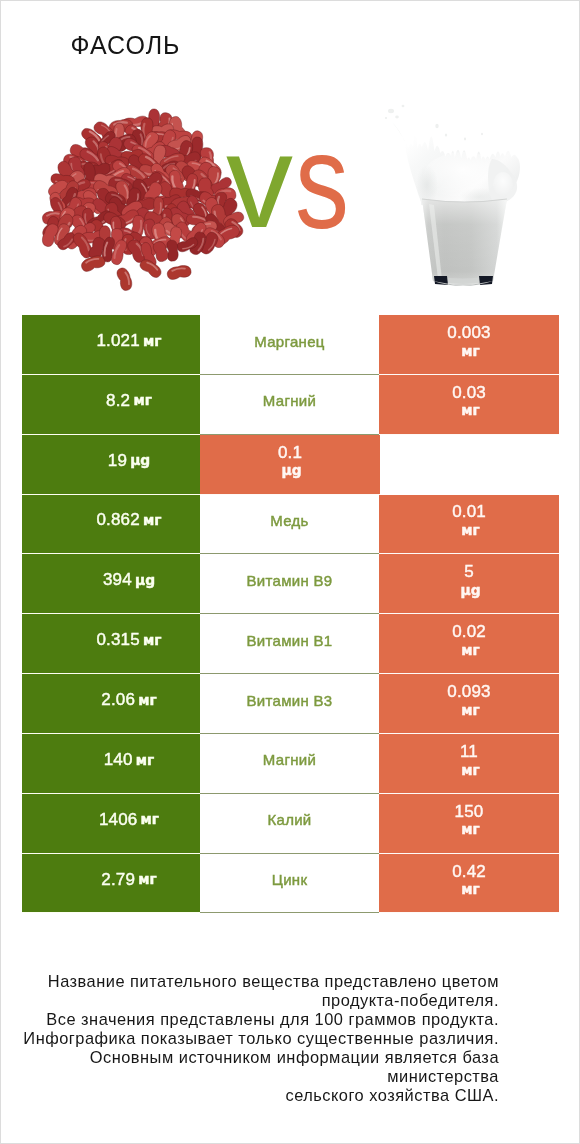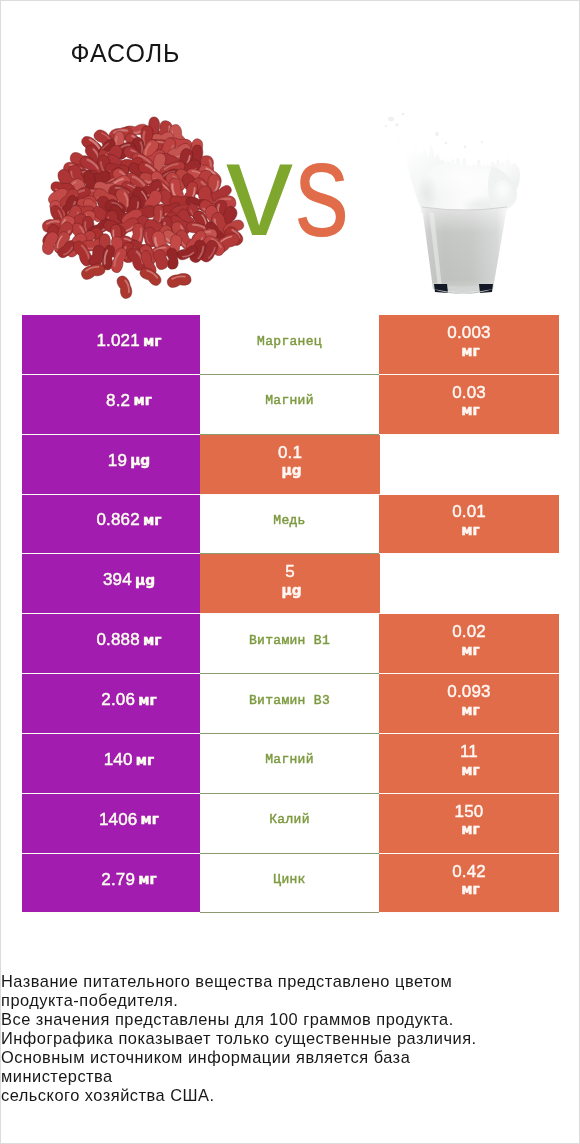--- a/index.html
+++ b/index.html
@@ -1,45 +1,45 @@
 <!DOCTYPE html>
 <html><head>
 <meta charset="utf-8">
 <style>
   html,body{margin:0;padding:0;background:#ffffff;}
   body{width:580px;height:1144px;font-family:"Liberation Sans",sans-serif;}
   .page{position:relative;width:578px;height:1142px;border:1px solid #dcdcdc;background:#fff;overflow:hidden;}
 
-  .hero{position:absolute;left:0;top:16px;width:500px;height:300px;}
+  .hero{position:absolute;left:0;top:8px;width:500px;height:300px;}
   .hero-svg{position:absolute;left:0;top:0;}
 
   .title{position:absolute;top:24px;font-size:25px;line-height:25px;color:#151515;
          text-align:center;font-weight:400;text-transform:uppercase;letter-spacing:1px;text-indent:1px;}
   .title-left{left:24px;width:200px;}
   .title-right{left:352px;width:200px;}
 
   .vs{position:absolute;left:0;top:0;width:578px;height:300px;}
   .vs-v{position:absolute;left:225px;top:105px;font-size:134px;line-height:134px;color:#7fa72e;font-weight:400;}
   .vs-s{position:absolute;left:294px;top:105px;font-size:135px;line-height:135px;color:#e06c49;font-weight:400;
         transform:scaleX(0.80);transform-origin:left top;}
 
   .table{position:absolute;left:21px;top:314px;width:537px;}
   .row{display:flex;height:59.85px;}
   .cell{display:flex;align-items:center;justify-content:center;box-sizing:border-box;}
-  .cell-left{width:178px;background:#a21caf;color:#fbfff0;border-bottom:1.6px solid #fdfff2;padding-left:36px;}
+  .cell-left{width:178px;background:#4d7c0f;color:#fbfff0;border-bottom:1.6px solid #fdfff2;padding-left:36px;}
   .cell-mid{width:179px;background:#ffffff;color:#7d9a3f;border-bottom:1.1px solid #8d9a6f;}
   .cell-right{width:180px;background:#e06c49;color:#fff7f3;border-bottom:1.6px solid #fffaf7;flex-direction:column;}
   .val{font-size:17px;font-weight:400;letter-spacing:0.15px;position:relative;top:-3.5px;}
   .unit{font-family:"DejaVu Sans",sans-serif;font-size:13.8px;font-weight:700;margin-left:3.2px;position:relative;top:-3.8px;}
-  .nutr{font-size:13px;font-weight:400;letter-spacing:0.3px;position:relative;top:-3.4px;font-family:Liberation Mono, monospace;}
+  .nutr{font-size:15px;font-weight:400;letter-spacing:0.3px;position:relative;top:-3.4px;}
   .cell-left .val,.cell-left .unit{-webkit-text-stroke:0.45px #fbfff0;}
   .cell-right .val,.cell-right .unit{-webkit-text-stroke:0.45px #fff7f3;}
   .cell-mid .nutr{-webkit-text-stroke:0.45px #7d9a3f;}
 
-  .footer{position:absolute;left:0;top:971px;width:498px;text-align:left;
+  .footer{position:absolute;left:0;top:971px;width:498px;text-align:right;
           font-size:16.4px;line-height:19px;color:#171717;letter-spacing:0.5px;}
 </style>
 </head>
 <body>
 
 <div class="page">
 
   <div class="hero">
     <svg class="hero-svg" width="578" height="300" viewBox="0 0 578 300">
       <g>
@@ -456,28 +456,31 @@
         <div class="cell cell-right">
           <span class="val">0.01</span>
           <span class="unit">мг</span>
         </div>
       </div>
       <div class="row">
         <div class="cell cell-left">
           <span class="val">394</span>
           <span class="unit">µg</span>
         </div>
+        <div class="cell cell-mid">
+          <span class="nutr">Витамин B9</span>
+        </div>
         <div class="cell cell-right">
           <span class="val">5</span>
           <span class="unit">µg</span>
         </div>
       </div>
       <div class="row">
         <div class="cell cell-left">
-          <span class="val">0.888</span>
+          <span class="val">0.315</span>
           <span class="unit">мг</span>
         </div>
         <div class="cell cell-mid">
           <span class="nutr">Витамин B1</span>
         </div>
         <div class="cell cell-right">
           <span class="val">0.02</span>
           <span class="unit">мг</span>
         </div>
       </div>

